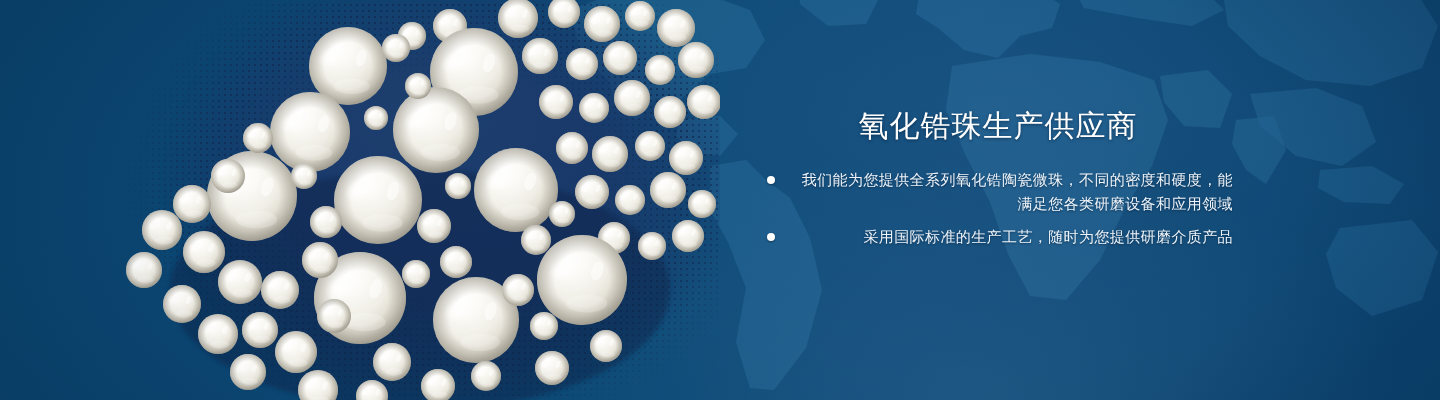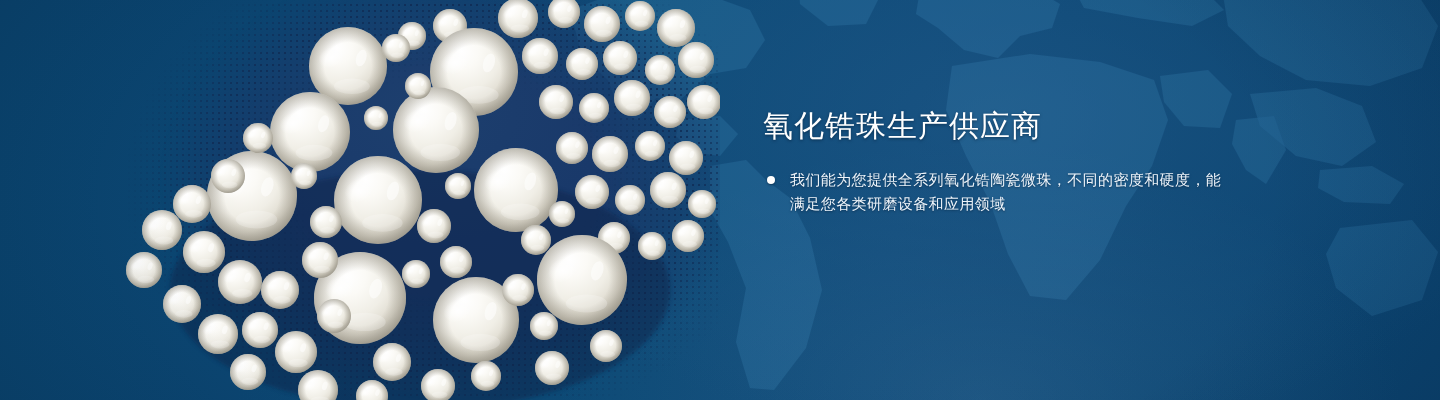--- a/index.html
+++ b/index.html
@@ -89,35 +89,37 @@
     width: 470px;
   }
   .headline {
     margin: 0;
     font-size: 30px;
     line-height: 40px;
     font-weight: normal;
     letter-spacing: 1px;
     color: #ffffff;
     text-shadow: 0 1px 3px rgba(2,22,44,0.55);
+    text-align: center;
   }
   .bullets {
     list-style: none;
     margin: 22px 0 0 0;
     padding: 0;
   }
   .bullet {
     position: relative;
     padding-left: 27px;
     margin-bottom: 9px;
     color: #eef4fa;
     font-size: 15px;
     line-height: 24px;
     letter-spacing: 0.4px;
     text-shadow: 0 1px 2px rgba(2,22,44,0.50);
+    text-align: right;
   }
   .bullet:last-child { margin-bottom: 0; }
   .bullet-dot {
     position: absolute;
     left: 4px;
     top: 8px;
     width: 8px;
     height: 8px;
     border-radius: 50%;
     background: #ffffff;
@@ -296,16 +298,20 @@
   <div class="bg-vignette"></div>
 
   <div class="copy">
     <h1 class="headline">氧化锆珠生产供应商</h1>
 
     <ul class="bullets">
       <li class="bullet">
         <span class="bullet-dot"></span>
         <span>我们能为您提供全系列氧化锆陶瓷微珠，不同的密度和硬度，能满足您各类研磨设备和应用领域</span>
       </li>
+      <li class="bullet">
+        <span class="bullet-dot"></span>
+        <span>采用国际标准的生产工艺，随时为您提供研磨介质产品</span>
+      </li>
     </ul>
   </div>
 
 </div>
 
 </body></html>

